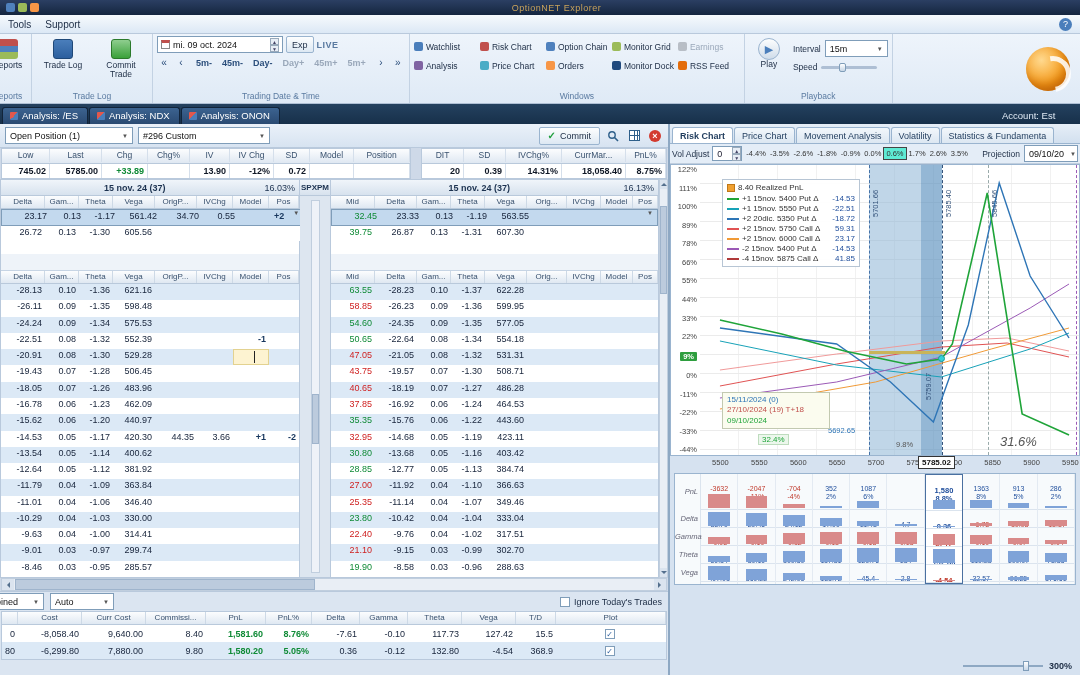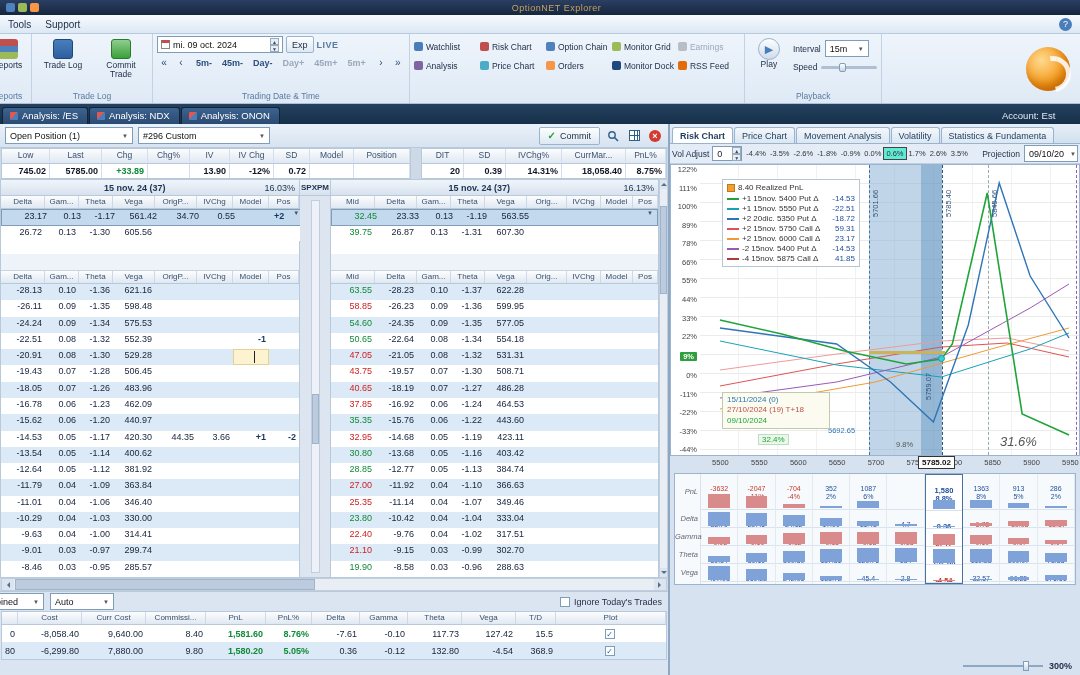--- a/index.html
+++ b/index.html
@@ -368,32 +368,33 @@
                 <span>Monitor Dock</span>
               </div>
 
               <div class="witem r-even">
                 <span class="wic" style="background: rgb(227, 108, 10);"></span>
                 <span>RSS Feed</span>
               </div>
             </div>
         </div>
       </div>
+      <div class="rlabel">Windows</div>
     </div>
 
     <div class="rgroup">
       <div class="rbody">
         <div class="playbtn">
           <span class="playic"></span>
           <span class="biglbl">Play</span>
         </div>
         <div class="pbright">
           <div class="pbrow">
             <span>Interval</span>
-            <div class="sel" style="width:44px">
+            <div class="sel" style="width:63px">
                 <span>15m</span>
               </div>
           </div>
           <div class="pbrow">
             <span>Speed</span>
             <div class="slider">
                 <i></i>
               </div>
           </div>
         </div>

